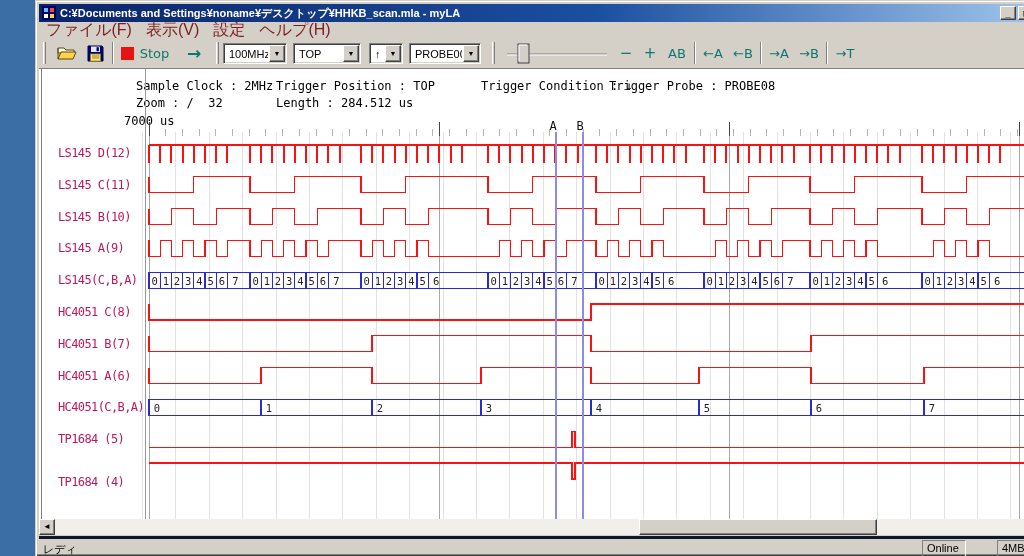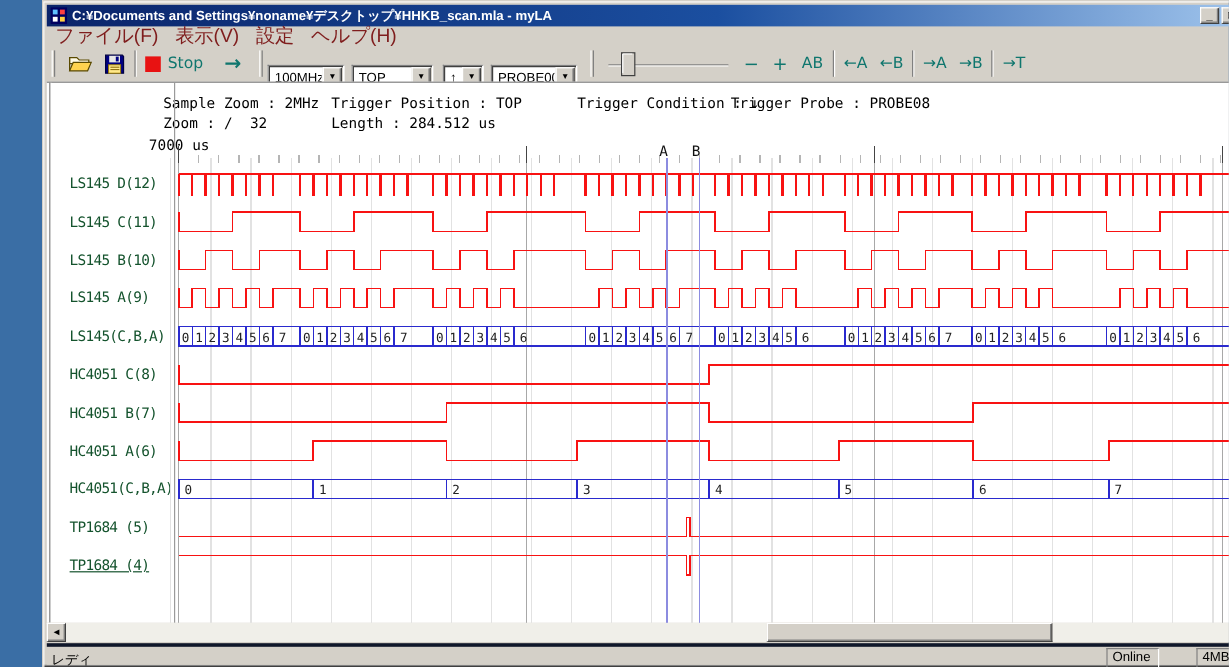--- a/index.html
+++ b/index.html
@@ -28,39 +28,39 @@
     display:flex;align-items:center;font-size:16px;color:#7f1d1d;}
   .menu-item{padding:1px 7px;white-space:nowrap;}
   
   .toolbar{position:absolute;left:3px;top:38px;right:3px;height:29px;}
   .tb{position:absolute;top:2px;height:24px;display:flex;align-items:center;justify-content:center;}
   .sep{position:absolute;top:3px;width:2px;height:22px;
     border-left:1px solid #808080;border-right:1px solid #fff;}
   .grip{position:absolute;top:3px;width:3px;height:22px;
     border-left:1px solid #fff;border-right:1px solid #808080;}
   .tbtn-text{font-size:13px;color:#0f766e;font-family:"DejaVu Sans",sans-serif;}
-  .combo{position:absolute;top:15px;height:21px;background:#fff;
+  .combo{position:absolute;top:4px;height:21px;background:#fff;
     border:1px solid;border-color:#808080 #fff #fff #808080;
     box-shadow:inset 1px 1px 0 #404040, inset -1px -1px 0 #d4d0c8;
     display:flex;align-items:center;}
   .combo .val{flex:1;font-size:11px;padding:0 3px 0 5px;color:#000;
     font-family:"Liberation Sans",sans-serif;white-space:nowrap;overflow:hidden;}
   .combo .drop{width:16px;height:17px;margin:1px;background:#d4d0c8;border:1px solid;
     border-color:#fff #404040 #404040 #fff;box-shadow:inset -1px -1px 0 #808080;
     font-size:7px;line-height:15px;text-align:center;color:#000;flex:0 0 auto;}
   .stop-square{width:13px;height:13px;background:#e81212;margin-right:6px;flex:0 0 auto;}
   
   .client{position:absolute;left:3px;top:67px;right:3px;height:451px;background:#fff;
     border-top:1px solid #808080;}
   .vsep{position:absolute;left:106px;top:0;bottom:0;width:1px;background:#9a9a9a;}
   .edge-groove{position:absolute;left:2px;top:0;bottom:0;width:2px;
     border-left:1px solid #808080;border-right:1px solid #fff;}
   .info{position:absolute;font-size:12px;color:#000;white-space:pre;
     font-family:"DejaVu Sans Mono","Liberation Sans",monospace;}
-  .chlabel{position:absolute;left:19px;font-size:12px;color:#14532d;white-space:nowrap;
+  .chlabel{position:absolute;left:19px;font-size:12px;color:#be185d;white-space:nowrap;
     font-family:"DejaVu Sans Mono",monospace;letter-spacing:-0.6px;}
   #wave-svg{position:absolute;left:0;top:0;width:1018px;height:451px;}
   
   .hscroll{position:absolute;left:3px;right:3px;top:518px;height:16px;background:#f0efe9;}
   .sb-btn{position:absolute;top:0;width:16px;height:16px;background:#d4d0c8;border:1px solid;
     border-color:#fff #404040 #404040 #fff;box-shadow:inset -1px -1px 0 #808080;
     font-size:8px;text-align:center;line-height:14px;color:#000;}
   .sb-thumb{position:absolute;top:0;height:16px;background:#d4d0c8;border:1px solid;
     border-color:#fff #404040 #404040 #fff;box-shadow:inset -1px -1px 0 #808080;}
   
@@ -171,40 +171,40 @@
     <span class="sep" style="left:721px"></span>
     <span class="tb tbtn-text" style="left:726px;width:28px">→A</span>
     <span class="tb tbtn-text" style="left:756px;width:28px">→B</span>
     <span class="sep" style="left:787px"></span>
     <span class="tb tbtn-text" style="left:792px;width:28px">→T</span>
   </div>
 
   <div class="client">
     <div class="edge-groove"></div>
 
-    <span class="info" style="left:97px;top:10px">Sample Zoom : 2MHz</span>
+    <span class="info" style="left:97px;top:10px">Sample Clock : 2MHz</span>
     <span class="info" style="left:237px;top:10px">Trigger Position : TOP</span>
     <span class="info" style="left:442px;top:10px">Trigger Condition : ↓</span>
     <span class="info" style="left:570px;top:10px">Trigger Probe : PROBE08</span>
     <span class="info" style="left:97px;top:27px">Zoom : /  32</span>
     <span class="info" style="left:237px;top:27px">Length : 284.512 us</span>
     <span class="info" style="left:85px;top:45px">7000 us</span>
 
     <div id="label-panel">
         <div class="chlabel" style="top: 77px;">LS145 D(12)</div>
         <div class="chlabel" style="top: 108.8px;">LS145 C(11)</div>
         <div class="chlabel" style="top: 140.6px;">LS145 B(10)</div>
         <div class="chlabel" style="top: 172.4px;">LS145 A(9)</div>
         <div class="chlabel" style="top: 204.2px;">LS145(C,B,A)</div>
         <div class="chlabel" style="top: 236px;">HC4051 C(8)</div>
         <div class="chlabel" style="top: 267.8px;">HC4051 B(7)</div>
         <div class="chlabel" style="top: 299.6px;">HC4051 A(6)</div>
         <div class="chlabel" style="top: 331.4px;">HC4051(C,B,A)</div>
         <div class="chlabel" style="top: 363.2px;">TP1684 (5)</div>
-        <div class="chlabel" style="top: 395px; text-decoration: underline;">TP1684 (4)</div>
+        <div class="chlabel" style="top: 406px;">TP1684 (4)</div>
       </div>
 
     <svg id="wave-svg" viewBox="0 67 1018 451">
         <g>
           <line x1="103.4" y1="130" x2="103.4" y2="517" stroke="#e2e2e2" stroke-width="1" shape-rendering="crispEdges"></line>
           <line x1="136.8" y1="130" x2="136.8" y2="517" stroke="#e2e2e2" stroke-width="1" shape-rendering="crispEdges"></line>
           <line x1="170.20000000000002" y1="130" x2="170.20000000000002" y2="517" stroke="#e2e2e2" stroke-width="1" shape-rendering="crispEdges"></line>
           <line x1="203.60000000000002" y1="130" x2="203.60000000000002" y2="517" stroke="#e2e2e2" stroke-width="1" shape-rendering="crispEdges"></line>
           <line x1="237.00000000000003" y1="130" x2="237.00000000000003" y2="517" stroke="#e2e2e2" stroke-width="1" shape-rendering="crispEdges"></line>
           <line x1="270.40000000000003" y1="130" x2="270.40000000000003" y2="517" stroke="#e2e2e2" stroke-width="1" shape-rendering="crispEdges"></line>

